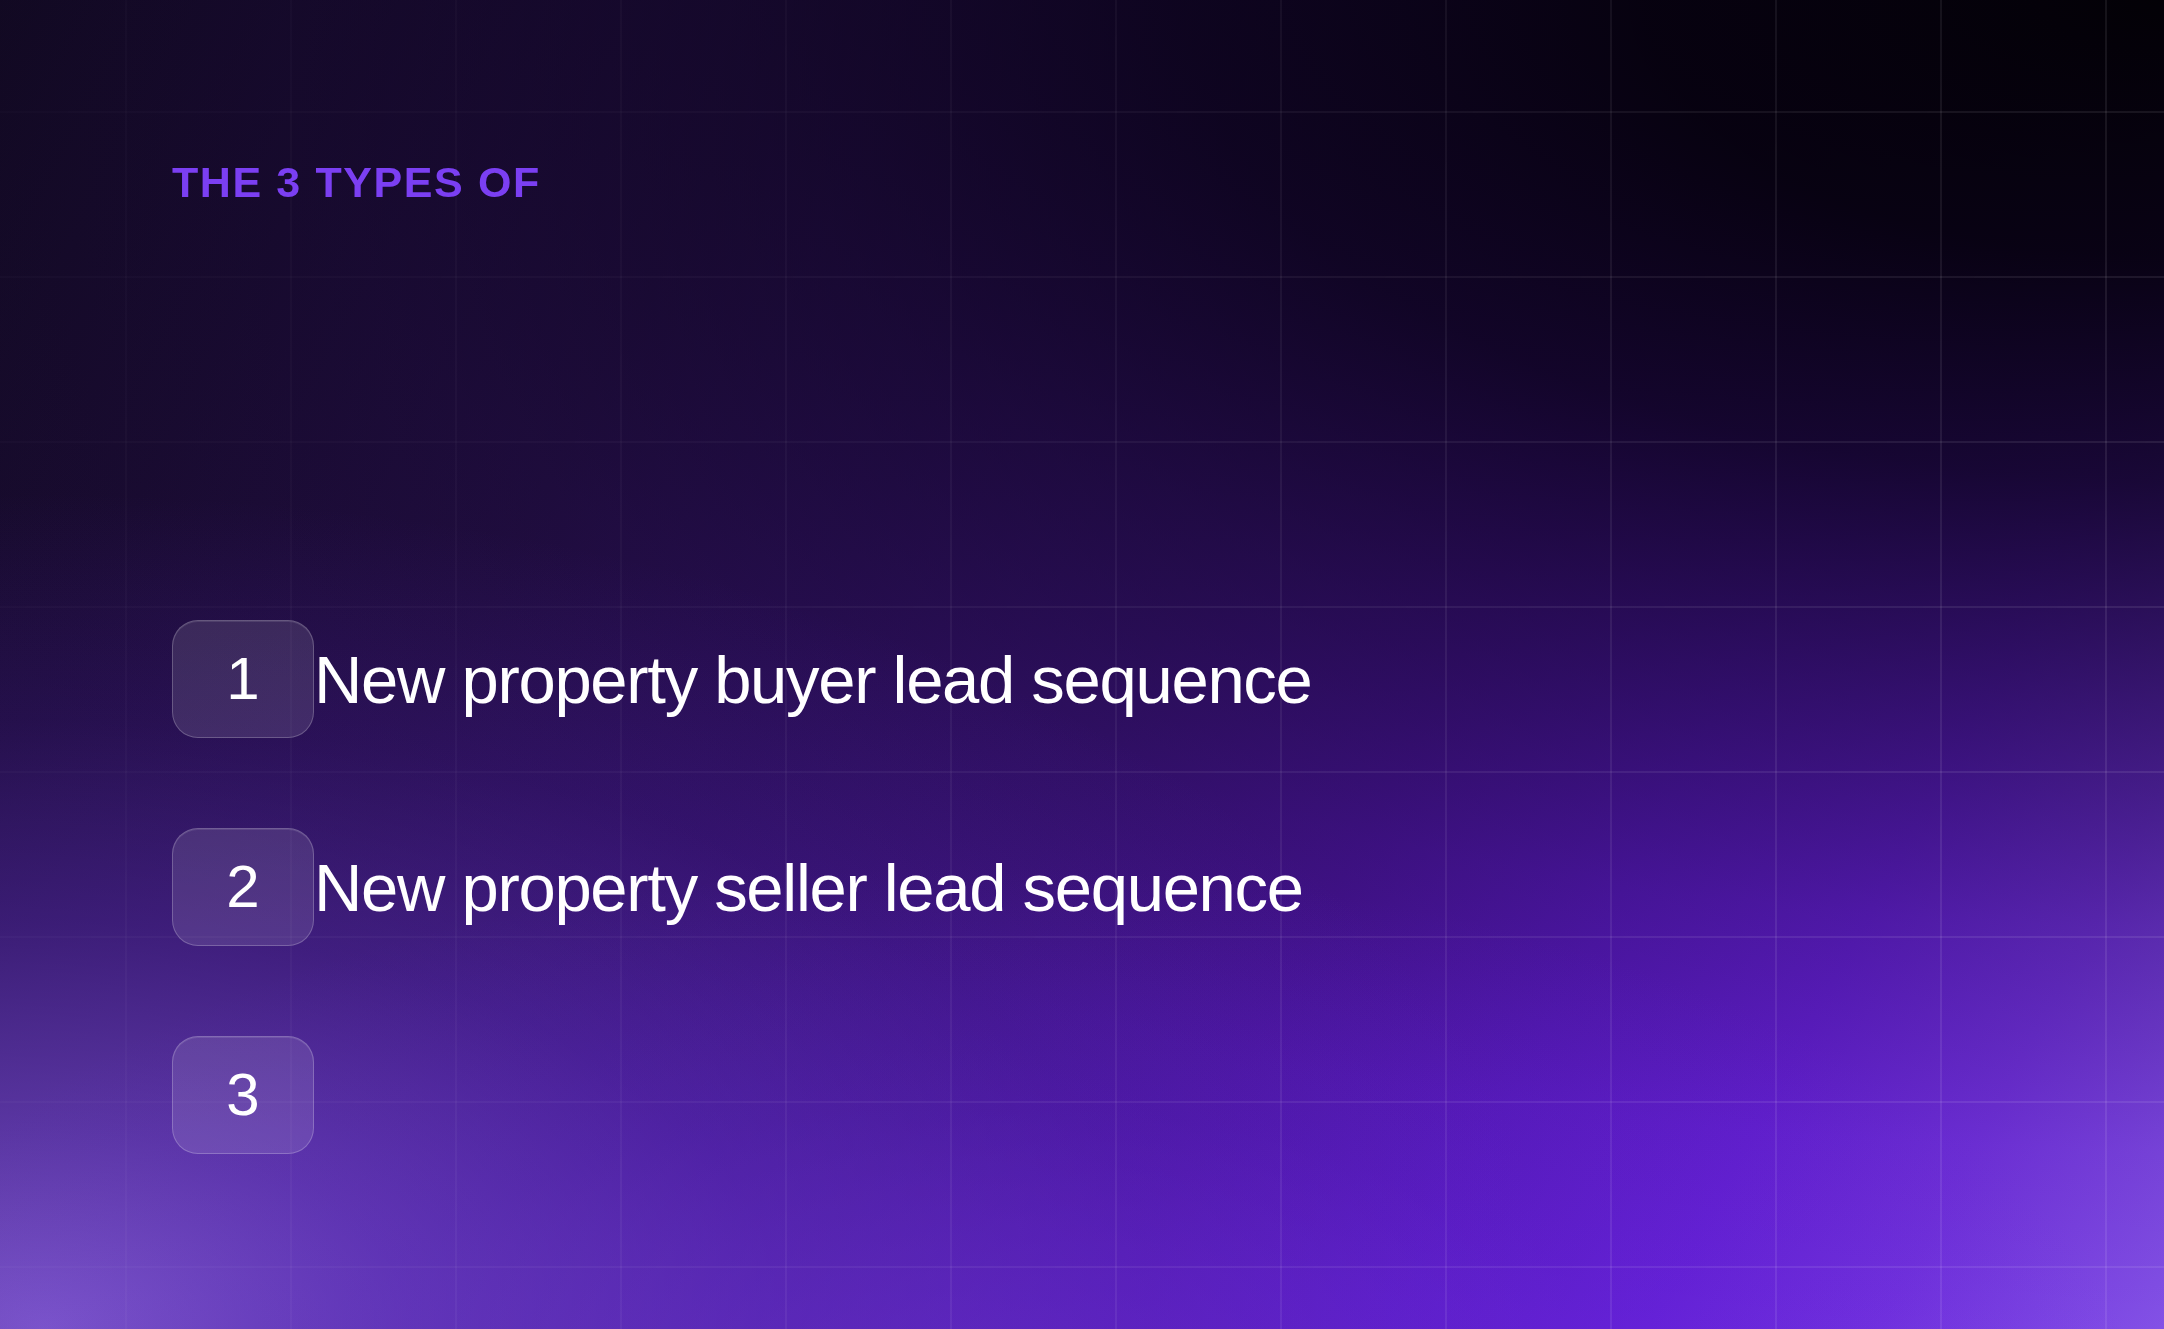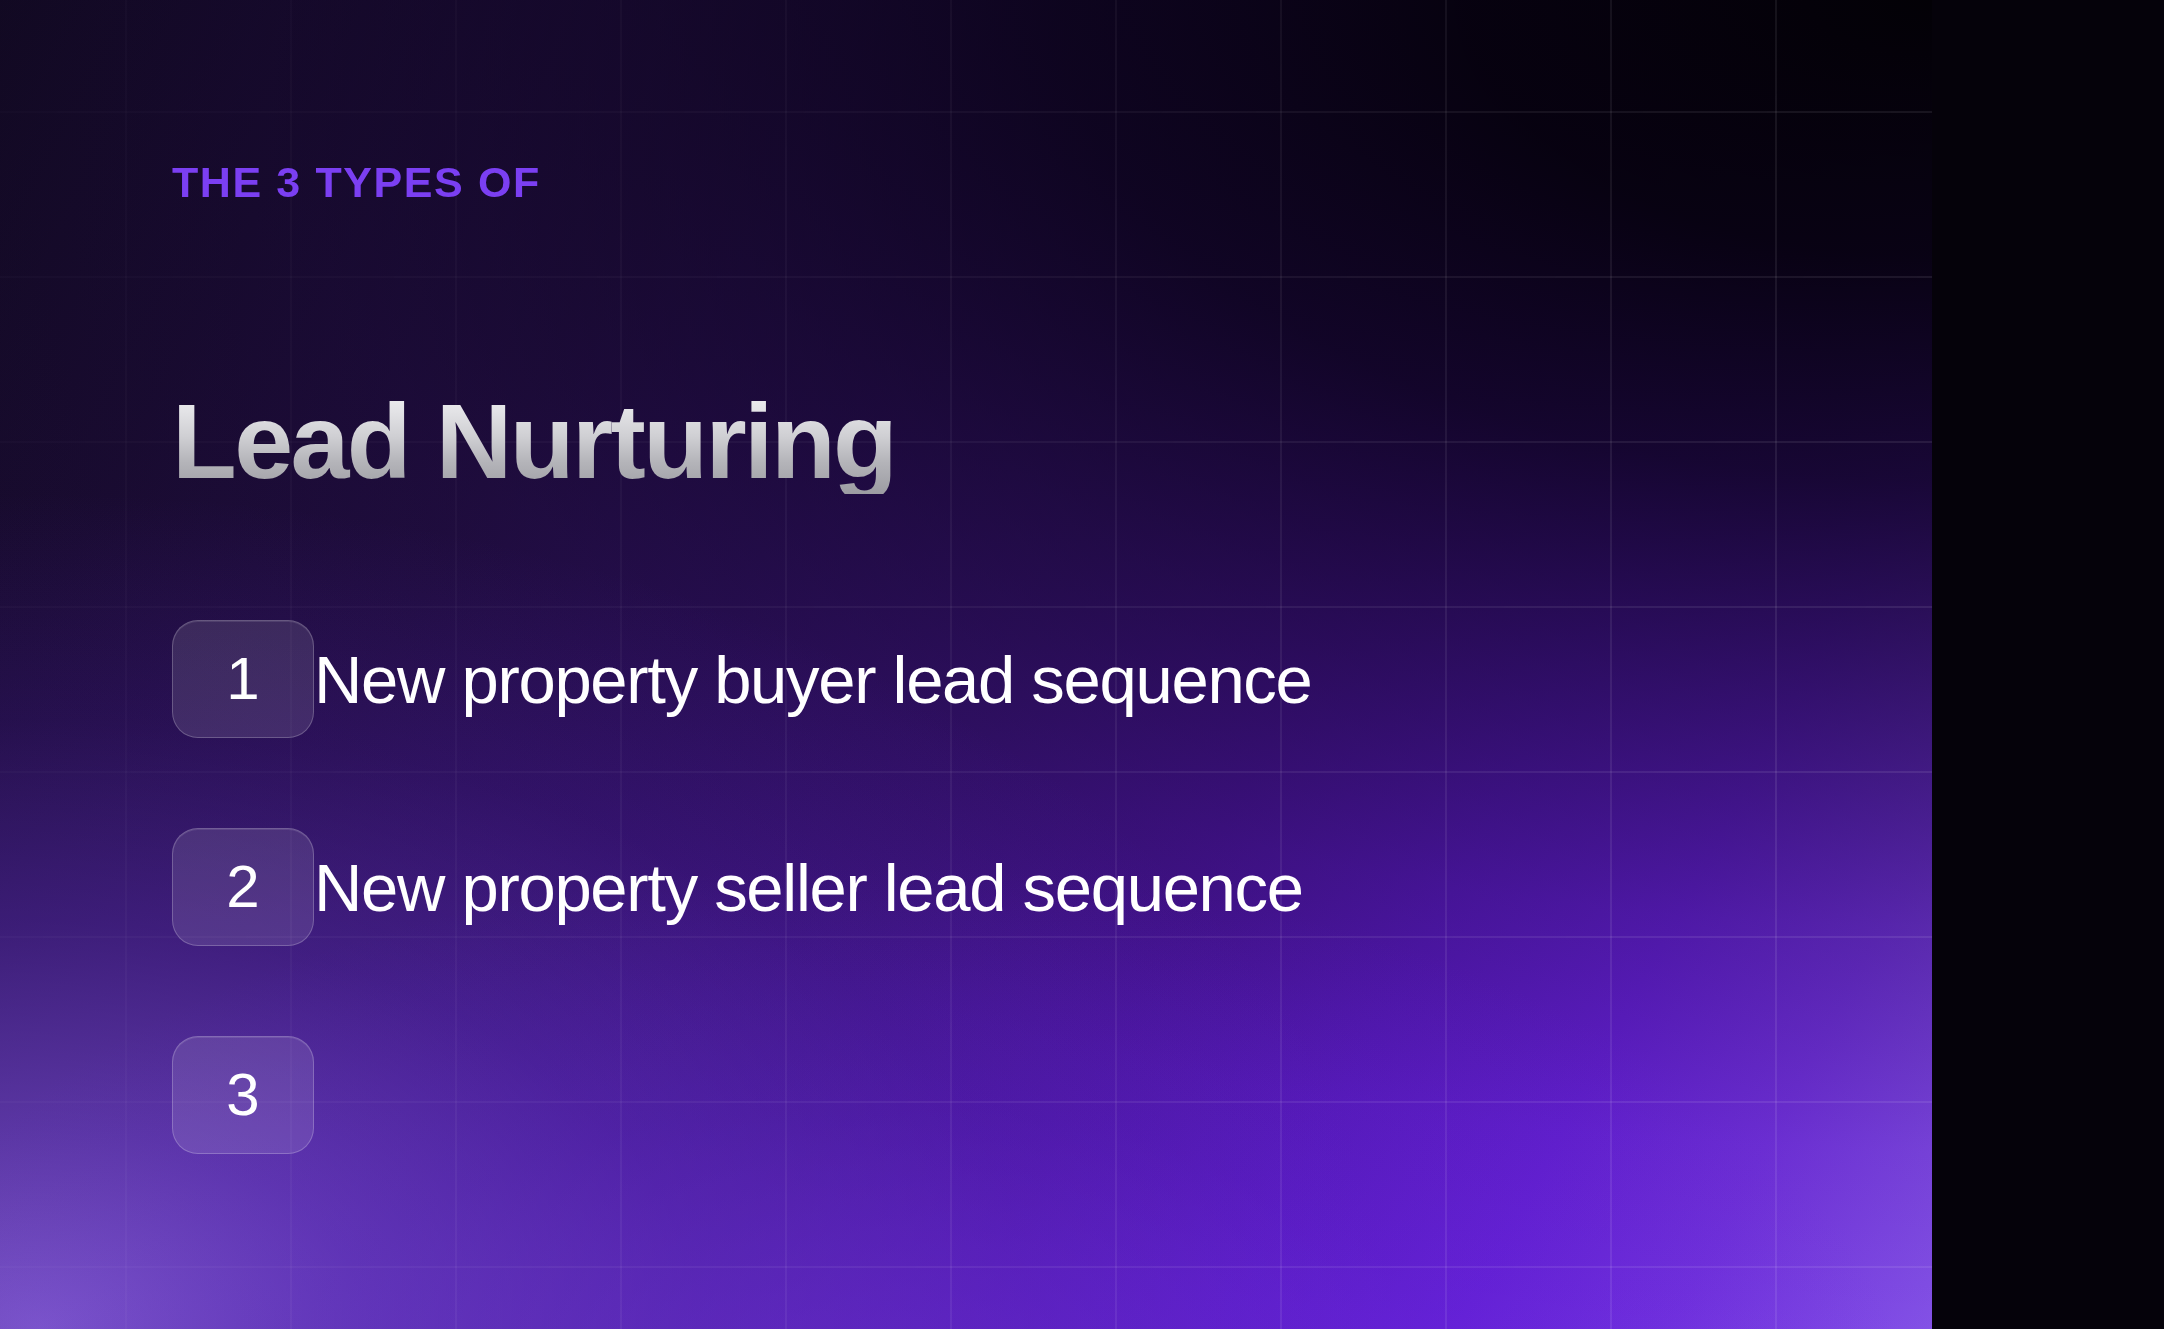--- a/index.html
+++ b/index.html
@@ -7,21 +7,21 @@
 
   html, body {
     width: 2164px;
     height: 1329px;
     overflow: hidden;
     background: #05020a;
   }
 
   .canvas {
     position: relative;
-    width: 1932px;
+    width: 2164px;
     height: 1329px;
     overflow: hidden;
     font-family: "Liberation Sans", sans-serif;
     background: #0a0412;
     padding-left: 12px;
   }
 
   
   .bg-base {
     position: absolute;
@@ -206,21 +206,20 @@
   <div class="bg-dark-tr"></div>
   <div class="bg-glow-bl"></div>
   <div class="bg-glow-bottom"></div>
   <div class="bg-grid"></div>
 
   <div class="content">
 
     <div class="eyebrow">THE 3 TYPES OF</div>
 
 
-    <h1 class="headline-2">Lead Nurturing</h1>
 
     <div class="list">
 
       <div class="list-item">
         <div class="badge">
           <span class="badge-num">1</span>
         </div>
         <div class="item-text">New property buyer lead sequence</div>
       </div>
 

